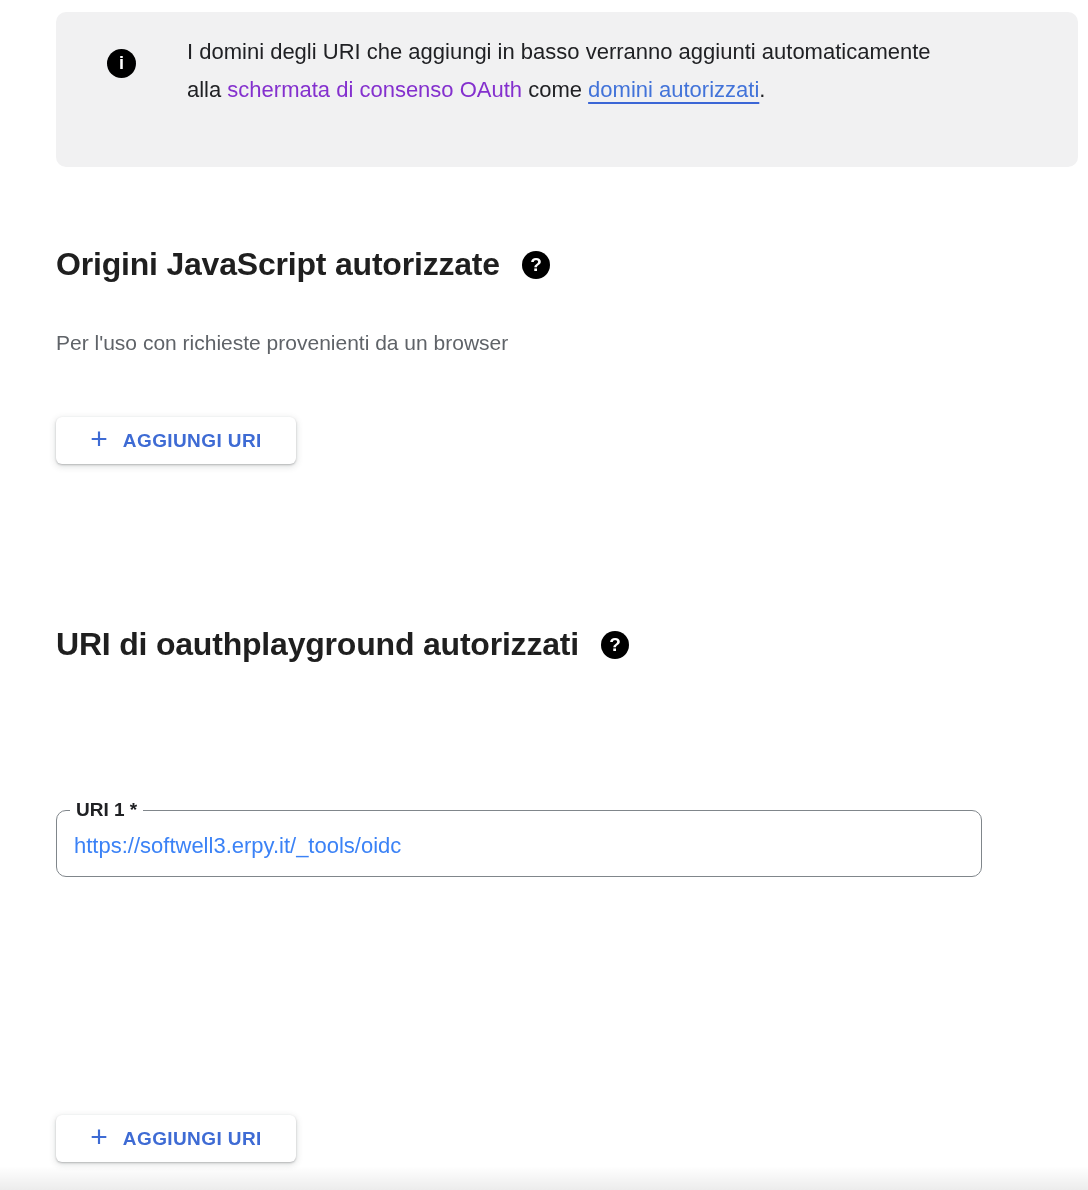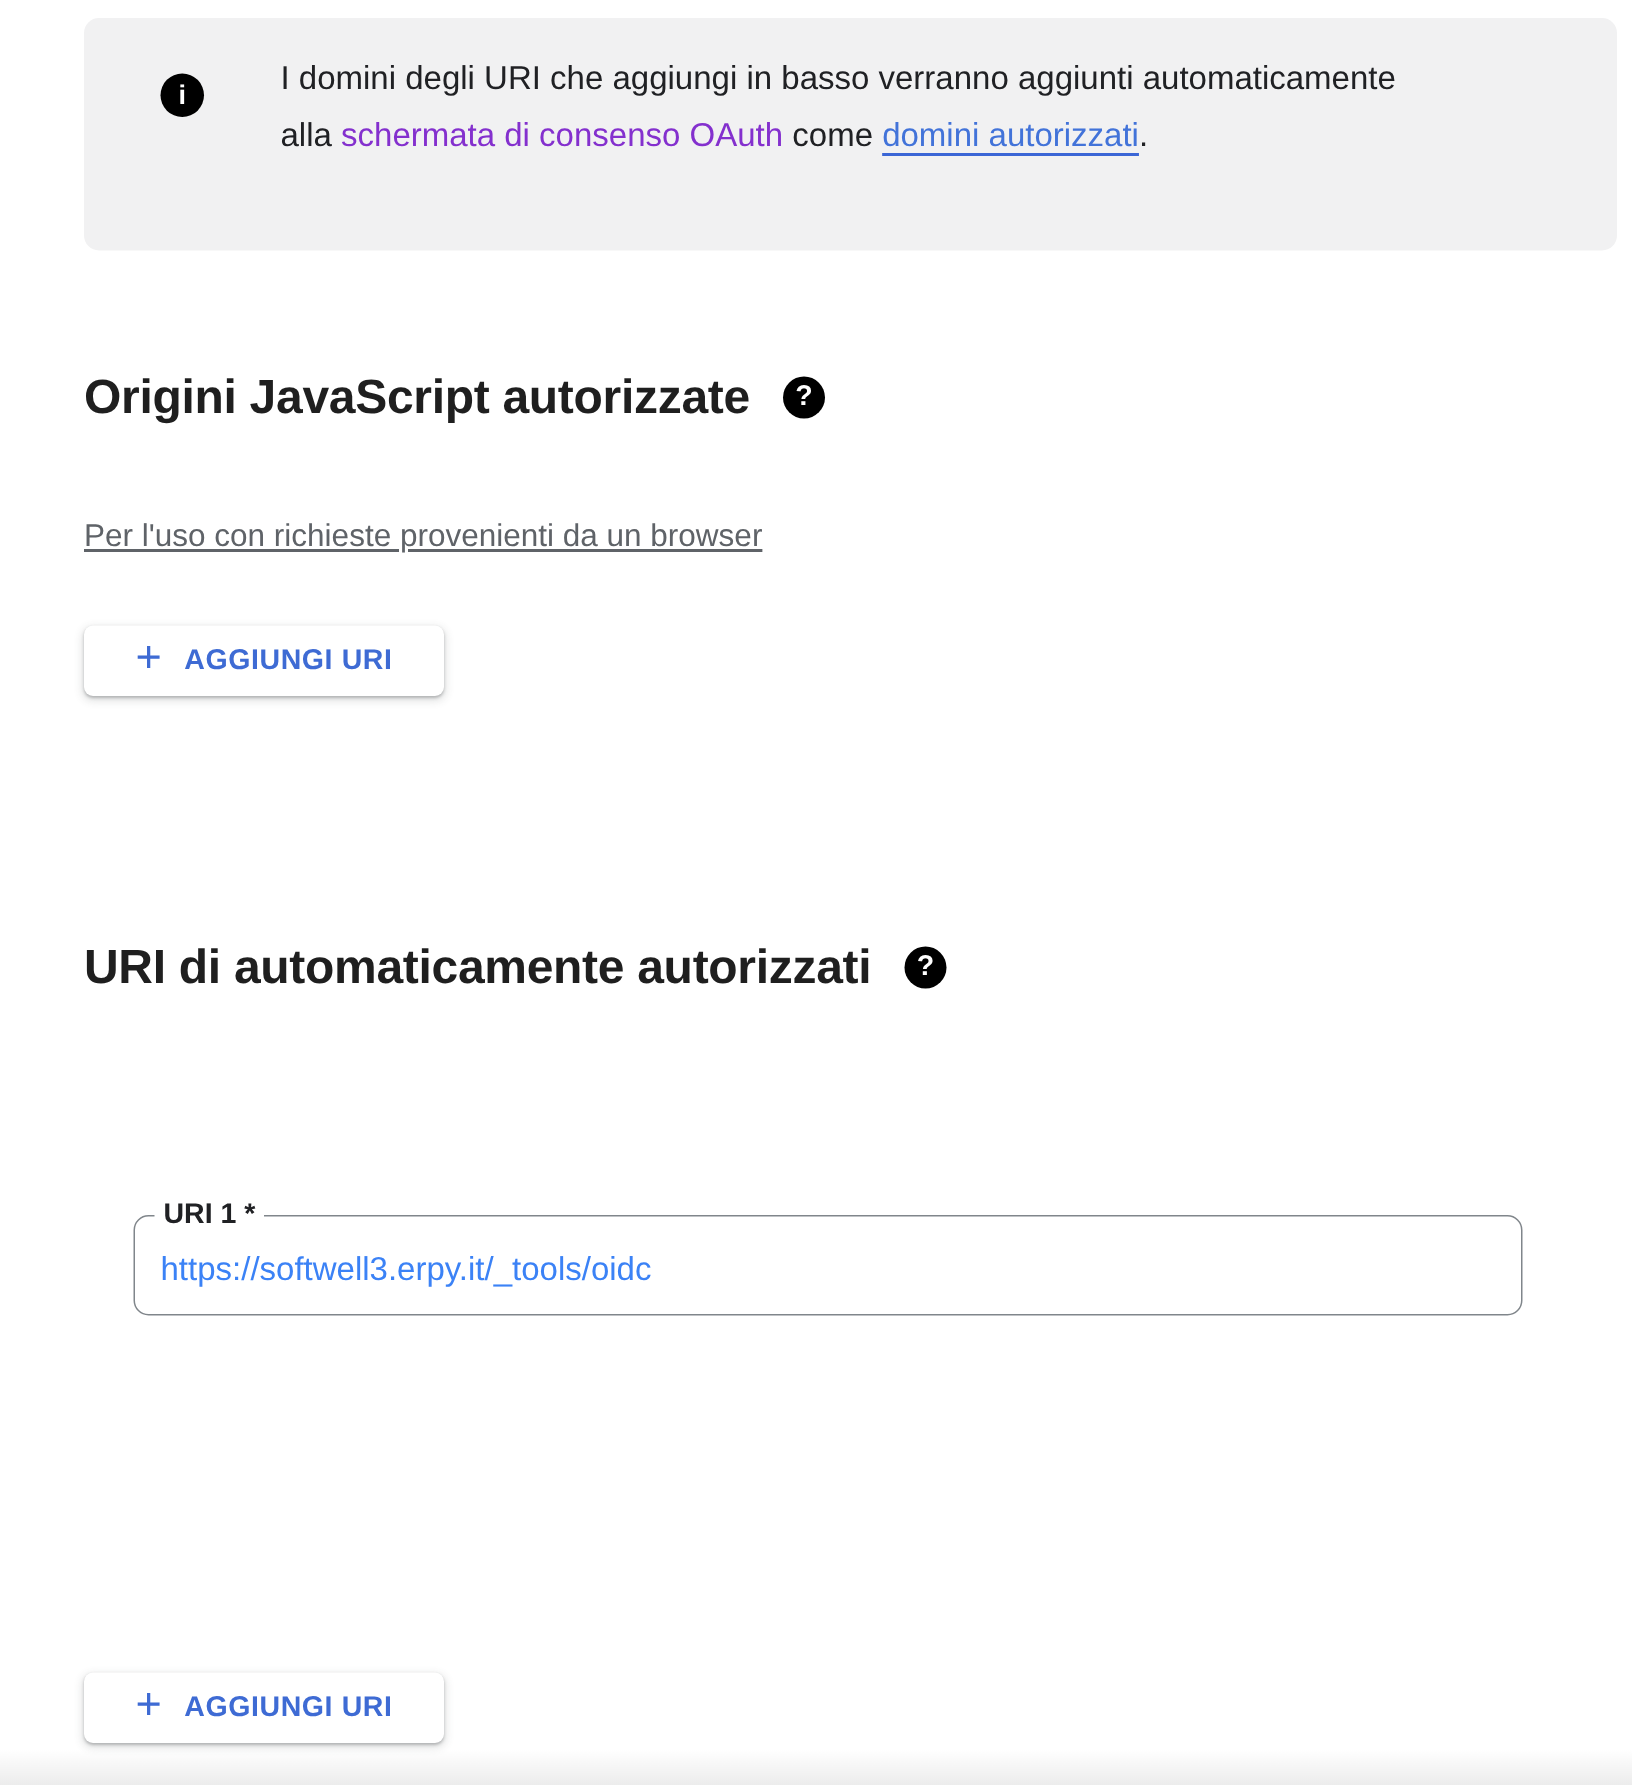--- a/index.html
+++ b/index.html
@@ -133,21 +133,20 @@
   
   .uri-field {
     position: absolute;
     left: 56px;
     width: 926px;
     height: 67px;
     border: 1.5px solid #80868b;
     border-radius: 10px;
     box-sizing: border-box;
     background: #ffffff;
-    margin-left: 33px;
   }
   .uri-field .field-label {
     position: absolute;
     top: -12px;
     left: 13px;
     background: #ffffff;
     padding: 0 6px;
     font-size: 19px;
     font-weight: 700;
     line-height: 22px;
@@ -187,29 +186,29 @@
 
   <div class="banner">
     <div class="info-icon">i</div>
     <div class="banner-text"><span>I domini degli URI che aggiungi in basso verranno aggiunti automaticamente alla </span><a class="link-purple">schermata di consenso OAuth</a><span> come </span><a class="link-blue">domini autorizzati</a><span>.</span></div>
   </div>
 
   <div class="section-title" style="top: 246px;">
     <span>Origini JavaScript autorizzate</span>
     <span class="help-icon">?</span>
   </div>
-  <div class="section-sub" style="top: 346px; text-decoration: underline;">Per l'uso con richieste provenienti da un browser</div>
+  <div class="section-sub" style="top: 331px;">Per l'uso con richieste provenienti da un browser</div>
 
   <button class="add-btn" style="top: 417px;">
     <span class="plus-icon">+</span>
     <span class="btn-label">AGGIUNGI URI</span>
   </button>
 
   <div class="section-title" style="top: 626px;">
-    <span>URI di automaticamente autorizzati</span>
+    <span>URI di oauthplayground autorizzati</span>
     <span class="help-icon">?</span>
   </div>
 
   <div class="uri-field" style="top: 810px;">
     <span class="field-label">URI 1 *</span>
     <input type="text" value="https://softwell3.erpy.it/_tools/oidc" style="">
   </div>
 
 
 

